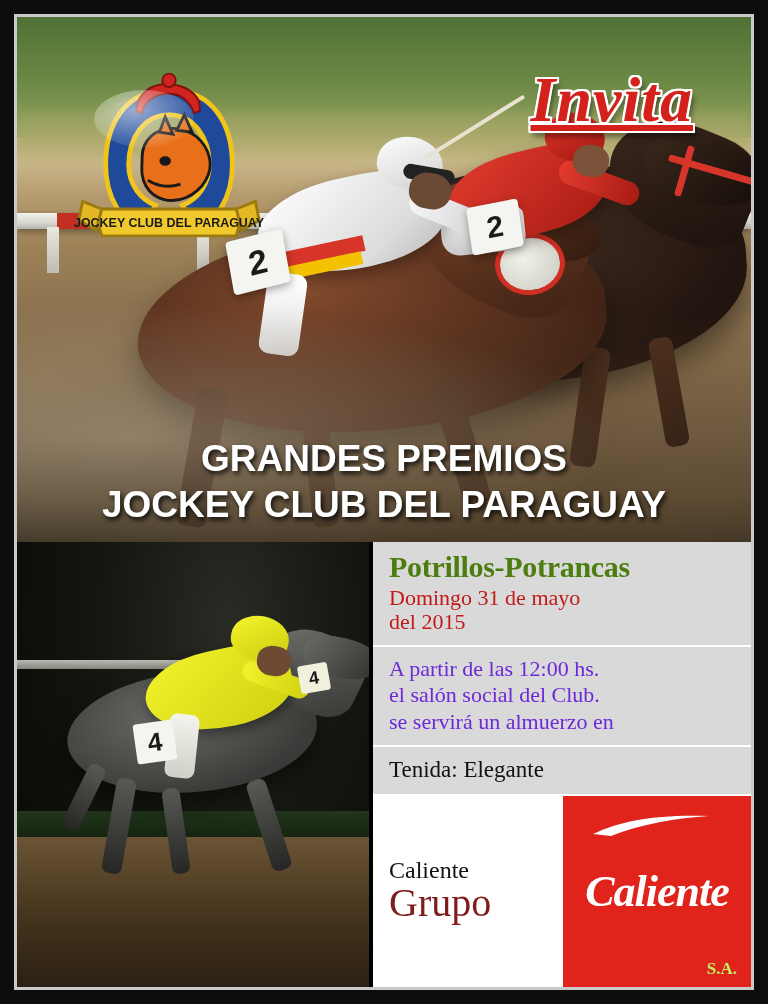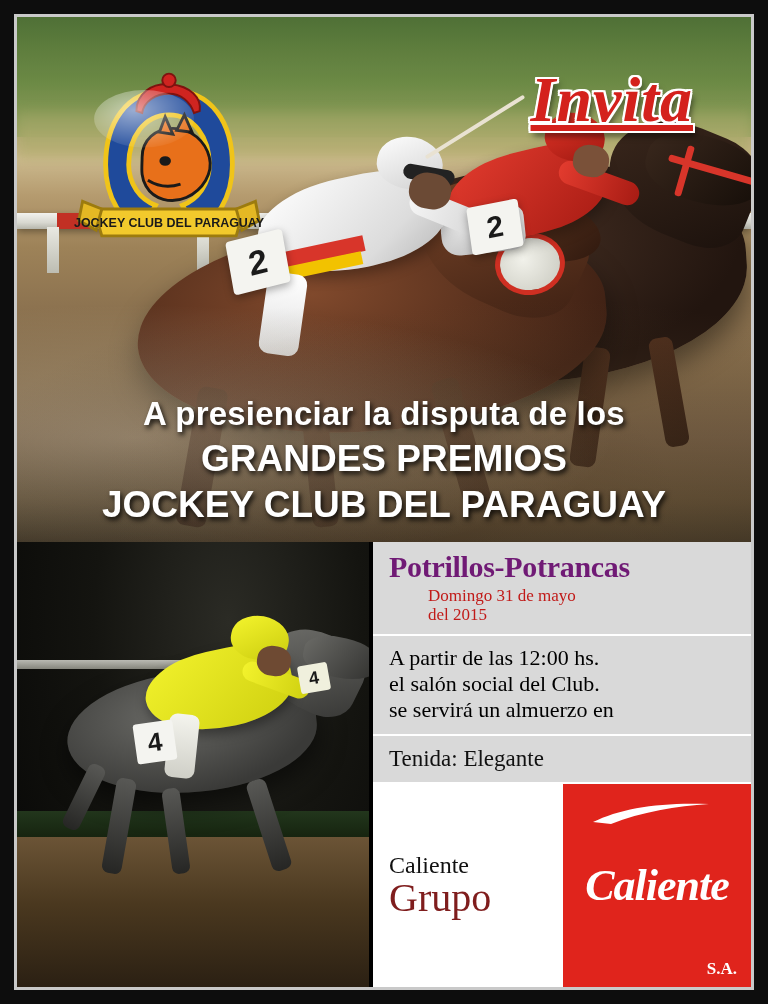--- a/index.html
+++ b/index.html
@@ -525,37 +525,36 @@
     display: flex;
     flex-direction: column;
     background: #d9d9d9;
   }
   .info-block {
     padding: 9px 14px 10px 16px;
     border-bottom: 2px solid #ffffff;
   }
   .title-race {
     font-family: "Liberation Serif", serif;
-    color: #701a75;
+    color: #4d7c0f;
     font-weight: bold;
     font-size: 30px;
     line-height: 1.05;
     letter-spacing: -.3px;
   }
   .race-date {
     font-family: "Liberation Serif", serif;
     color: #c11a18;
-    font-size: 17px;
+    font-size: 22px;
     line-height: 1.12;
     margin-top: 3px;
-    margin-left: 39px;
   }
   .lunch {
     font-family: "Liberation Serif", serif;
-    color: #000000;
+    color: #6d28d9;
     font-size: 22px;
     line-height: 1.2;
     text-align: justify;
   }
   .dress {
     font-family: "Liberation Serif", serif;
     color: #111;
     font-size: 23px;
     line-height: 1.2;
   }
@@ -609,21 +608,21 @@
     font-style: italic;
     font-weight: bold;
     color: #ffffff;
     font-size: 44px;
     letter-spacing: -1px;
   }
   .caliente-sa {
     position: absolute;
     right: 14px;
     bottom: 8px;
-    color: #ffffff;
+    color: #bef264;
     font-family: "Liberation Serif", serif;
     font-size: 17px;
     font-weight: bold;
   }
   .swoosh {
     position: absolute;
     top: 16px;
     left: 50%;
     transform: translateX(-55%);
     width: 120px;
@@ -713,21 +712,20 @@
           <path d="M10 142 L30 150 L24 172 L6 162 Z" fill="#e4b824" stroke="#9c7b0e" stroke-width="3"></path>
           <path d="M190 142 L170 150 L176 172 L194 162 Z" fill="#e4b824" stroke="#9c7b0e" stroke-width="3"></path>
           <text x="100" y="169" text-anchor="middle" font-family="Liberation Sans, sans-serif" font-size="13" font-weight="bold" fill="#1a1a1a">JOCKEY CLUB DEL PARAGUAY</text>
           <ellipse cx="74" cy="56" rx="52" ry="30" fill="url(#gl)"></ellipse>
         </svg>
       </div>
 
       <div class="invita">Invita</div>
 
       <div class="headline">
-        <div class="l1">A presienciar la disputa de los</div>
         <div class="l2">GRANDES PREMIOS</div>
         <div class="l3">JOCKEY CLUB DEL PARAGUAY</div>
       </div>
     </div>
 
     <div class="bottom">
 
       <div class="night-photo">
         <div class="night-rail"></div>
         <div class="night-grass"></div>

